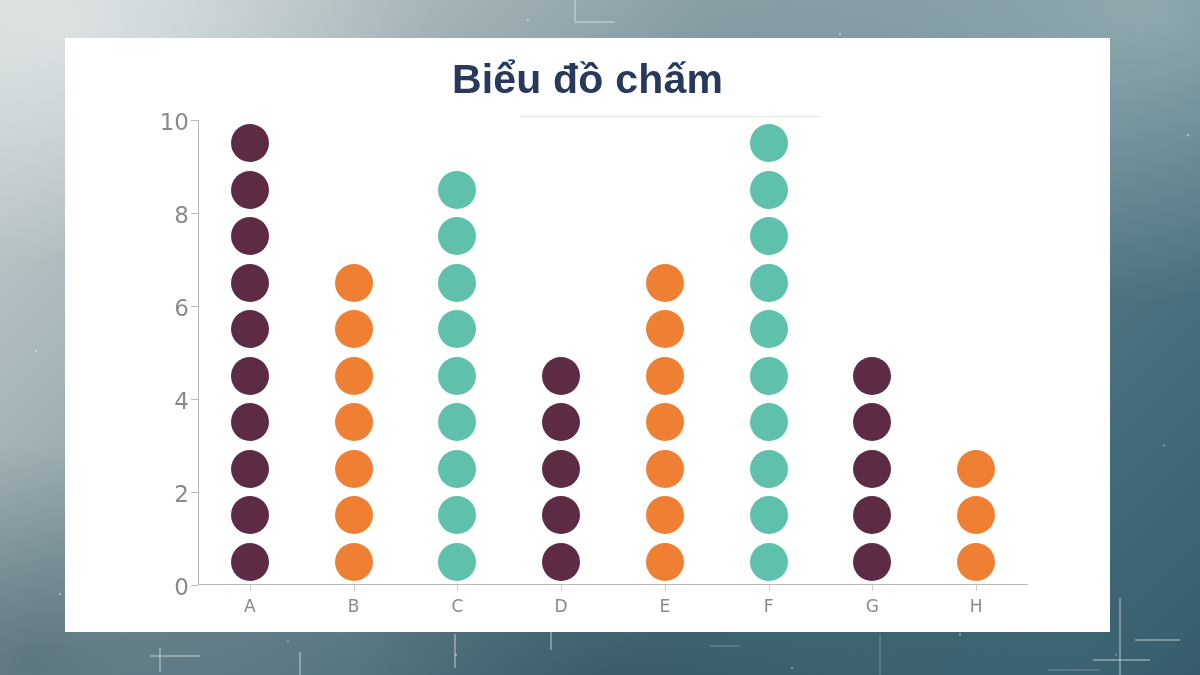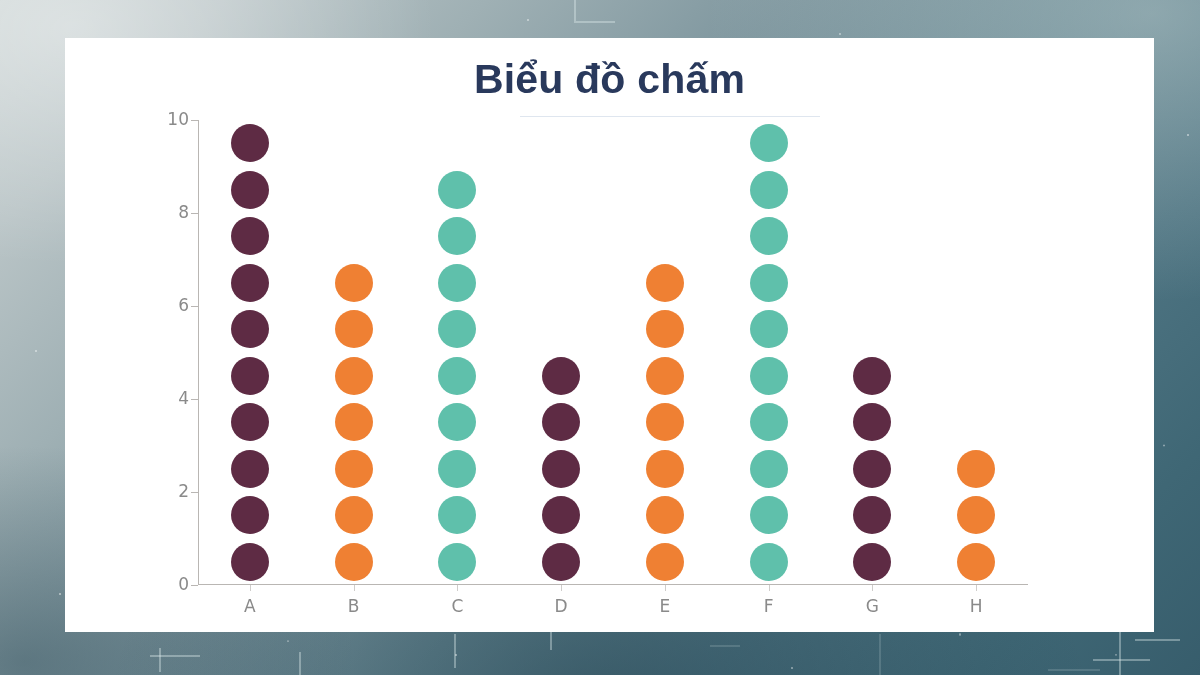--- a/index.html
+++ b/index.html
@@ -76,21 +76,20 @@
   }
 
   
   #card {
     position: absolute;
     left: 65px;
     top: 38px;
     width: 1045px;
     height: 594px;
     background: #ffffff;
-    padding-left: 44px;
   }
 
   
   #chart-title {
     position: absolute;
     left: 0;
     top: 18px;
     width: 100%;
     text-align: center;
     font-size: 41px;
@@ -137,21 +136,21 @@
     left: -7px;
     width: 7px;
     height: 1px;
     background: #b9b6b3;
   }
   .y-tick-label {
     position: absolute;
     right: 100%;
     top: -11px;
     margin-right: 9px;
-    font-size: 17px;
+    font-size: 23px;
     color: #8a8a8a;
     white-space: nowrap;
     font-family: "DejaVu Sans", sans-serif;
   }
   .y-tick-wrap {
     position: absolute;
     left: 0;
     width: 0;
     height: 0;
   }

